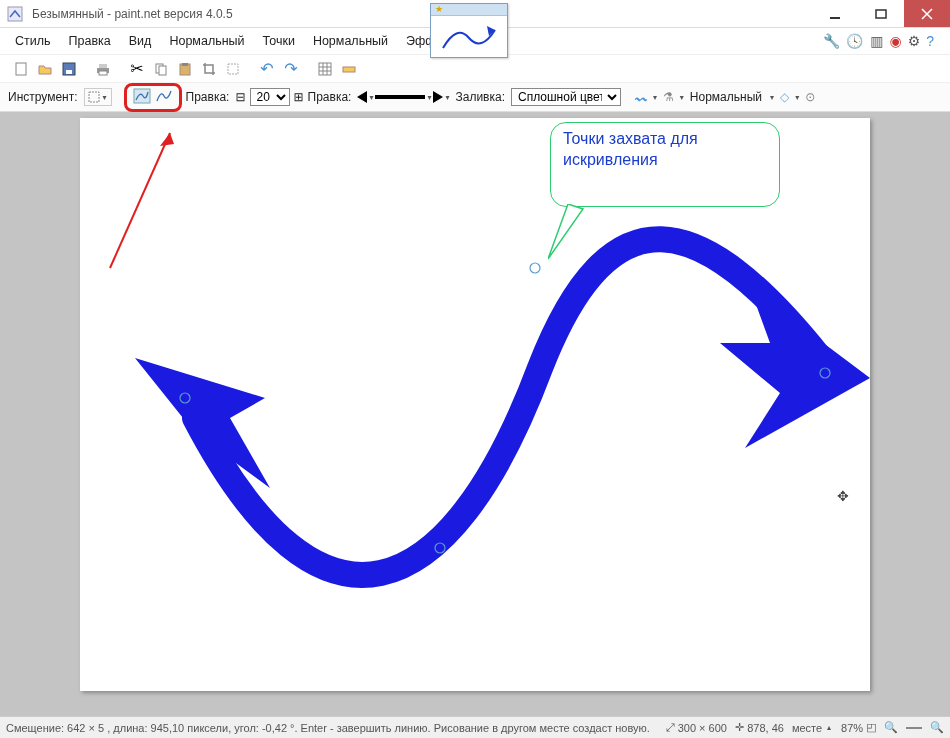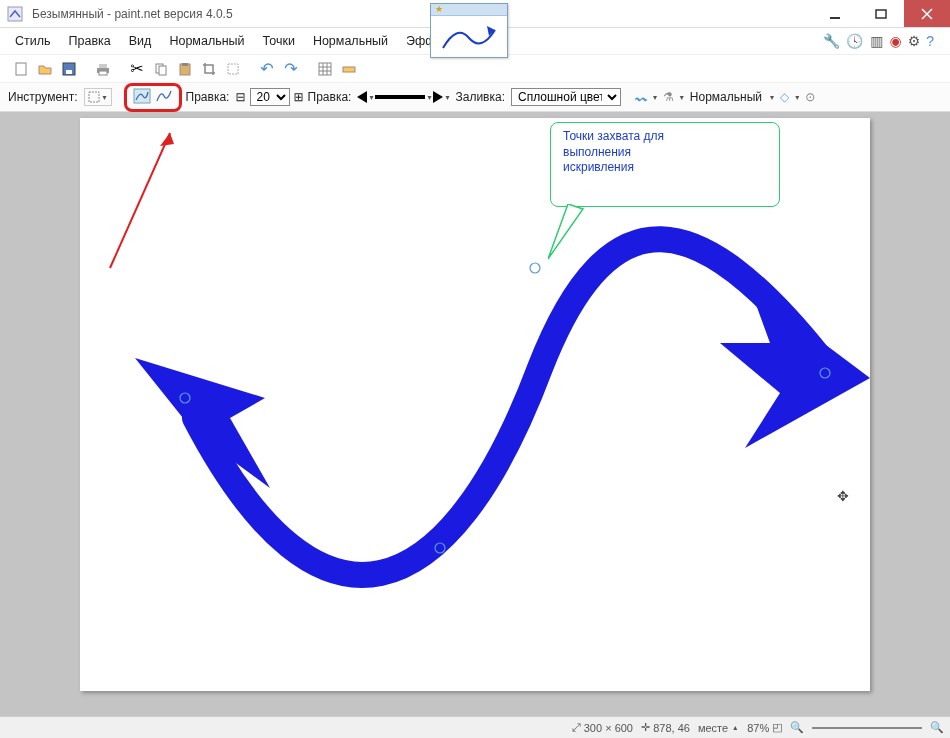--- a/index.html
+++ b/index.html
@@ -51,21 +51,21 @@
   .canvas svg { position:absolute; left:0; top:0; }
 
   
   .status { position:absolute; left:0; right:0; bottom:0; height:22px; background:#f0f0f0; border-top:1px solid #ccc; display:flex; align-items:center; font-size:11px; color:#555; padding:0 6px; gap:8px;}
   .status .seg { display:flex; align-items:center; gap:3px; white-space:nowrap;}
   .status .fill { flex:1;}
   .zoom-slider { width:110px; height:14px; position:relative;}
   .zoom-slider .track { position:absolute; left:0; right:0; top:6px; height:2px; background:#888;}
 
   
-  .callout { position:absolute; left:550px; top:122px; width:230px; height:85px; border:1.5px solid #2ecc71; border-radius:8px; background:#fff; padding:6px 12px; font-size:12px; color:#1a3dcc; line-height:1.3;}
+  .callout { position:absolute; left:550px; top:122px; width:230px; height:85px; border:1.5px solid #2ecc71; border-radius:16px; background:#fff; padding:6px 12px; font-size:16px; color:#1a3dcc; line-height:1.3;}
   .callout-tail { position:absolute; left:548px; top:204px; }
   
   .move-glyph { position:absolute; left:837px; top:376px; font-size:14px; color:#444;}
 </style>
 </head>
 <body>
 
 <div class="titlebar">
   <span class="app-icon">
     <svg width="16" height="16">
@@ -260,28 +260,28 @@
 
       <line x1="30" y1="150" x2="90" y2="15" stroke="#e02020" stroke-width="2"></line>
       <polygon points="90,15 80,28 94,26" fill="#e02020"></polygon>
     </svg>
   </div>
   <span class="move-glyph">✥</span>
 </div>
 
 <div class="callout">
   <div>Точки захвата для</div>
-  <div>выполнения</div>
   <div>искривления</div>
 </div>
 <svg class="callout-tail" width="50" height="70">
   <path d="M20 0 L0 55 L35 5 Z" fill="#fff" stroke="#2ecc71" stroke-width="1.5"></path>
 </svg>
 
 <div class="status">
+  <span class="seg">Смещение: 642 × 5 , длина: 945,10 пиксели, угол: -0,42 °. Enter - завершить линию. Рисование в другом месте создаст новую.</span>
   <span class="fill"></span>
   <span class="seg">
     <span>⤢</span>
     <span>300 × 600</span>
   </span>
   <span class="seg">
     <span>✛</span>
     <span>878, 46</span>
   </span>
   <span class="seg">

